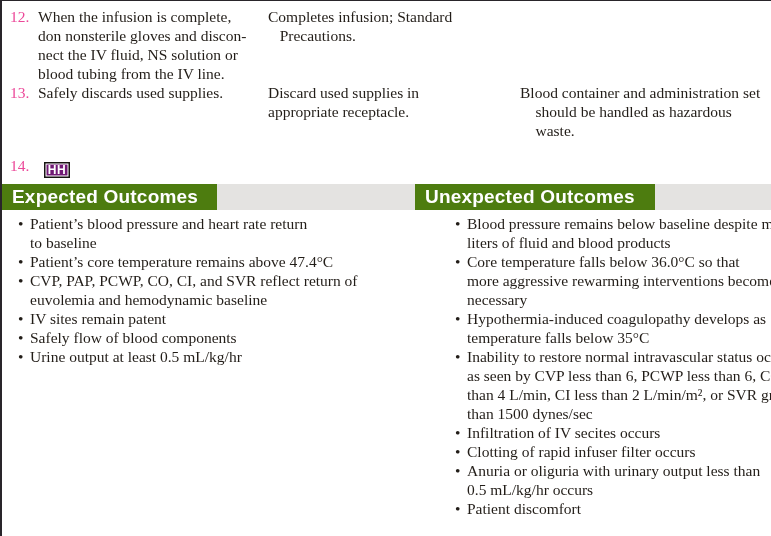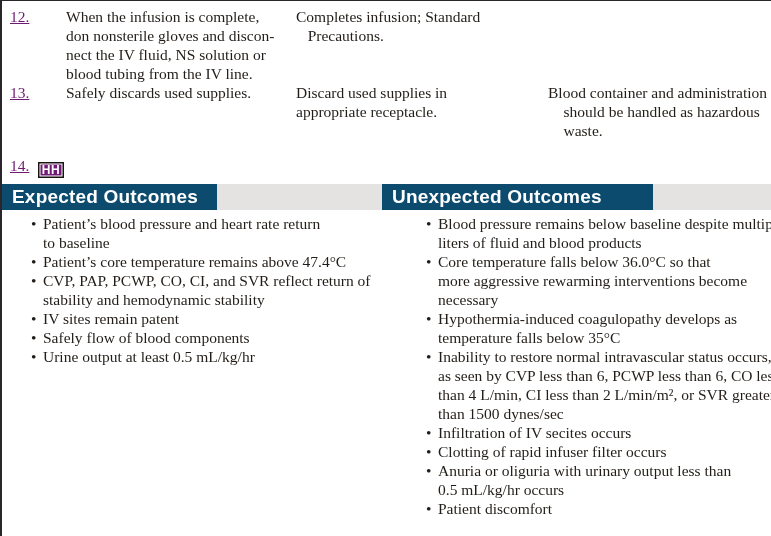--- a/index.html
+++ b/index.html
@@ -16,58 +16,59 @@
     line-height:19px;
     color:#221d18;
   }
   
   .proc{position:absolute;top:6px;left:0;right:0;}
   .proc-row{
     display:grid;
     grid-template-columns:28px 230px 252px auto;
     padding-left:8px;
   }
-  .proc-row.last{margin-top:16px;}
-  .step-num{color:#701a75;text-decoration:underline;}
-  .ml{white-space:pre;margin-left:28px;}
+  .proc-row.last{margin-top:16px;gap:6px;}
+  .step-num{color:#ec4899;}
+  .ml{white-space:pre;}
   
   .hh{
     display:inline-block;
     width:26px;height:16px;
     background:#701a75;
     box-shadow:inset 0 0 0 1.5px #171412, inset 0 0 0 2.5px #ffffff;
     color:#ffffff;
     font-family:"Liberation Sans", sans-serif;
     font-weight:bold;font-size:12px;line-height:16px;
     text-align:center;letter-spacing:0.5px;
     vertical-align:-3px;
   }
   
   .band{
     position:absolute;top:183px;left:0;
     width:771px;height:26px;
     background:#e4e3e1;
   }
   .band .bar{
     position:absolute;top:0;height:26px;
-    background:#0c4a6e;
+    background:#4d7c0f;
     color:#ffffff;
     font-family:"Liberation Sans", sans-serif;
     font-weight:bold;font-size:19px;line-height:26px;
     letter-spacing:0.2px;
     padding-left:10px;
     box-sizing:border-box;
   }
   .bar.expected{left:0;width:215px;}
-  .bar.unexpected{left:380px;width:271px;}
+  .bar.unexpected{left:413px;width:240px;}
   
   .cols{
-    position:absolute;top:213px;left:17px;right:0;
+    position:absolute;top:213px;left:4px;right:0;
     display:grid;
     grid-template-columns:399px auto;
+    gap:42px;
   }
   ul.outcomes{
     margin:0;padding:0;list-style:none;
   }
   .col-left ul.outcomes{margin-left:12px;}
   .col-right ul.outcomes{margin-left:8px;}
   ul.outcomes li{
     position:relative;
     padding-left:12px;
     white-space:pre;
@@ -121,21 +122,21 @@
     </div>
   </div>
 
   <div class="cols">
     <div class="col-left">
       <ul class="outcomes">
         <li>Patient’s blood pressure and heart rate return
 to baseline</li>
         <li>Patient’s core temperature remains above 47.4°C</li>
         <li>CVP, PAP, PCWP, CO, CI, and SVR reflect return of
-stability and hemodynamic stability</li>
+euvolemia and hemodynamic baseline</li>
         <li>IV sites remain patent</li>
         <li>Safely flow of blood components</li>
         <li>Urine output at least 0.5 mL/kg/hr</li>
       </ul>
     </div>
     <div class="col-right">
       <ul class="outcomes">
         <li>Blood pressure remains below baseline despite multiple
 liters of fluid and blood products</li>
         <li>Core temperature falls below 36.0°C so that

